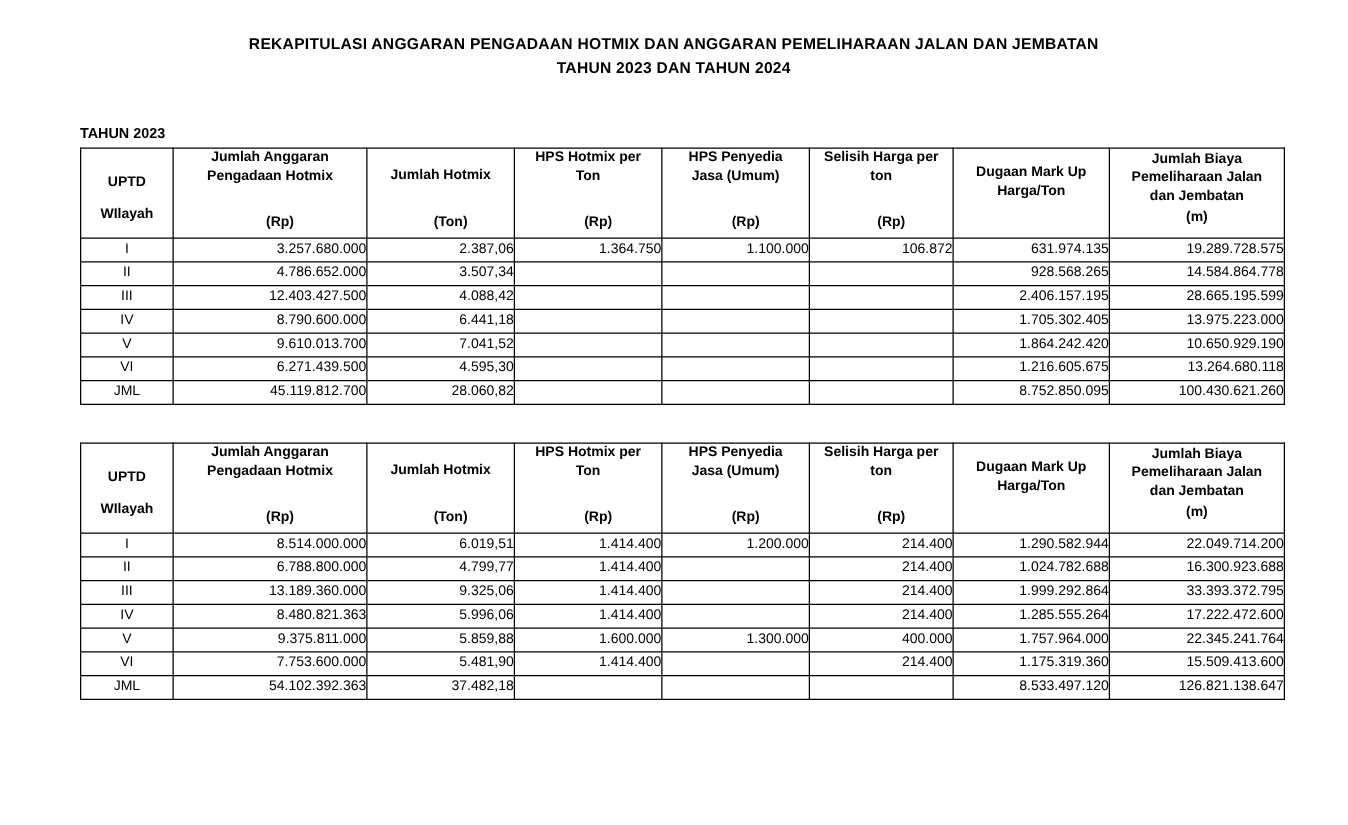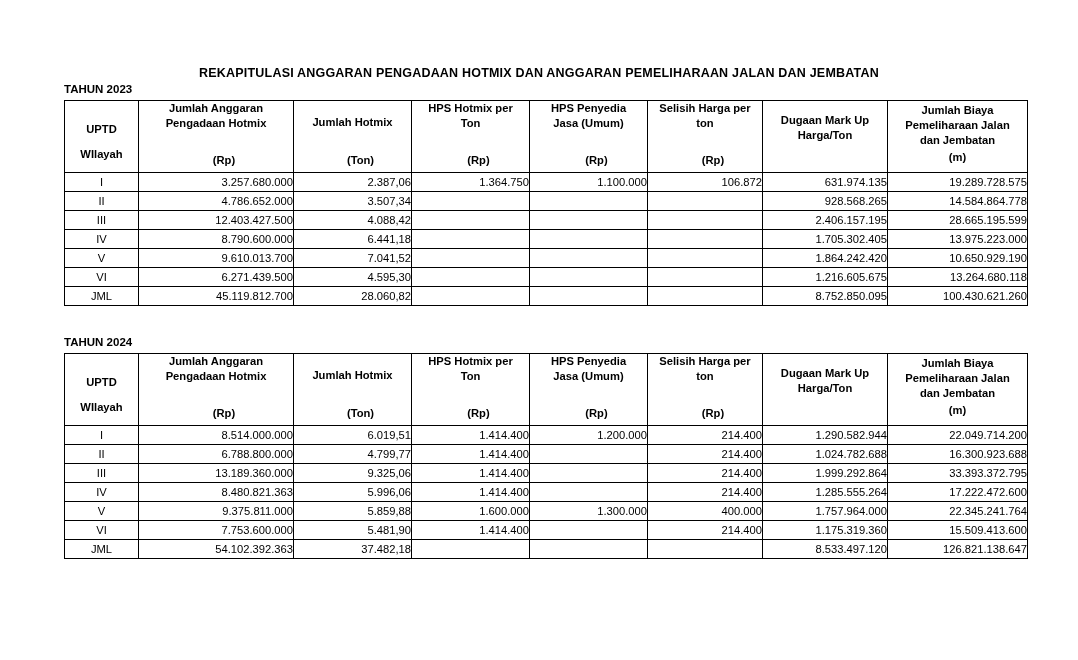--- a/index.html
+++ b/index.html
@@ -15,33 +15,33 @@
     overflow: hidden;
   }
   .page {
     position: relative;
     width: 1078px;
     height: 660px;
     box-sizing: border-box;
   }
   .title-block {
     text-align: center;
-    padding-top: 64px;
+    padding-top: 26px;
   }
   .title-line {
     font-size: 12.5px;
     font-weight: bold;
     letter-spacing: 0.2px;
     line-height: 1.55;
   }
   .section {
     margin-left: 64px;
     margin-right: 64px;
   }
-  .section-1 { }
+  .section-1 { margin-top: 36px; }
   .section-2 { margin-top: 30px; }
 
   .section-label {
     font-size: 11.5px;
     font-weight: bold;
     margin-bottom: 5px;
   }
 
   table.rekap {
     border-collapse: collapse;
@@ -114,20 +114,21 @@
   col.c-mark  { width: 125px; }
   col.c-biaya { width: 140px; }
 </style>
 </head>
 <body>
 
 <div class="page">
 
   <div class="title-block">
     <div class="title-line">REKAPITULASI ANGGARAN PENGADAAN HOTMIX DAN ANGGARAN PEMELIHARAAN JALAN DAN JEMBATAN</div>
+    <div class="title-line">TAHUN 2023 DAN TAHUN 2024</div>
   </div>
 
   <div class="section section-1">
     <div class="section-label">TAHUN 2023</div>
     <table class="rekap">
       <colgroup>
         <col class="c-uptd">
           <col class="c-angg">
           <col class="c-hotmix">
           <col class="c-hps1">
@@ -240,21 +241,20 @@
           <td class="r"></td>
           <td class="r"></td>
           <td class="r">8.752.850.095</td>
           <td class="r">100.430.621.260</td>
         </tr>
       </tbody>
     </table>
   </div>
 
   <div class="section section-2">
-    <div class="section-label">TAHUN 2024</div>
     <table class="rekap">
       <colgroup>
         <col class="c-uptd">
           <col class="c-angg">
           <col class="c-hotmix">
           <col class="c-hps1">
         <col class="c-hps2">
           <col class="c-sel">
           <col class="c-mark">
           <col class="c-biaya">

